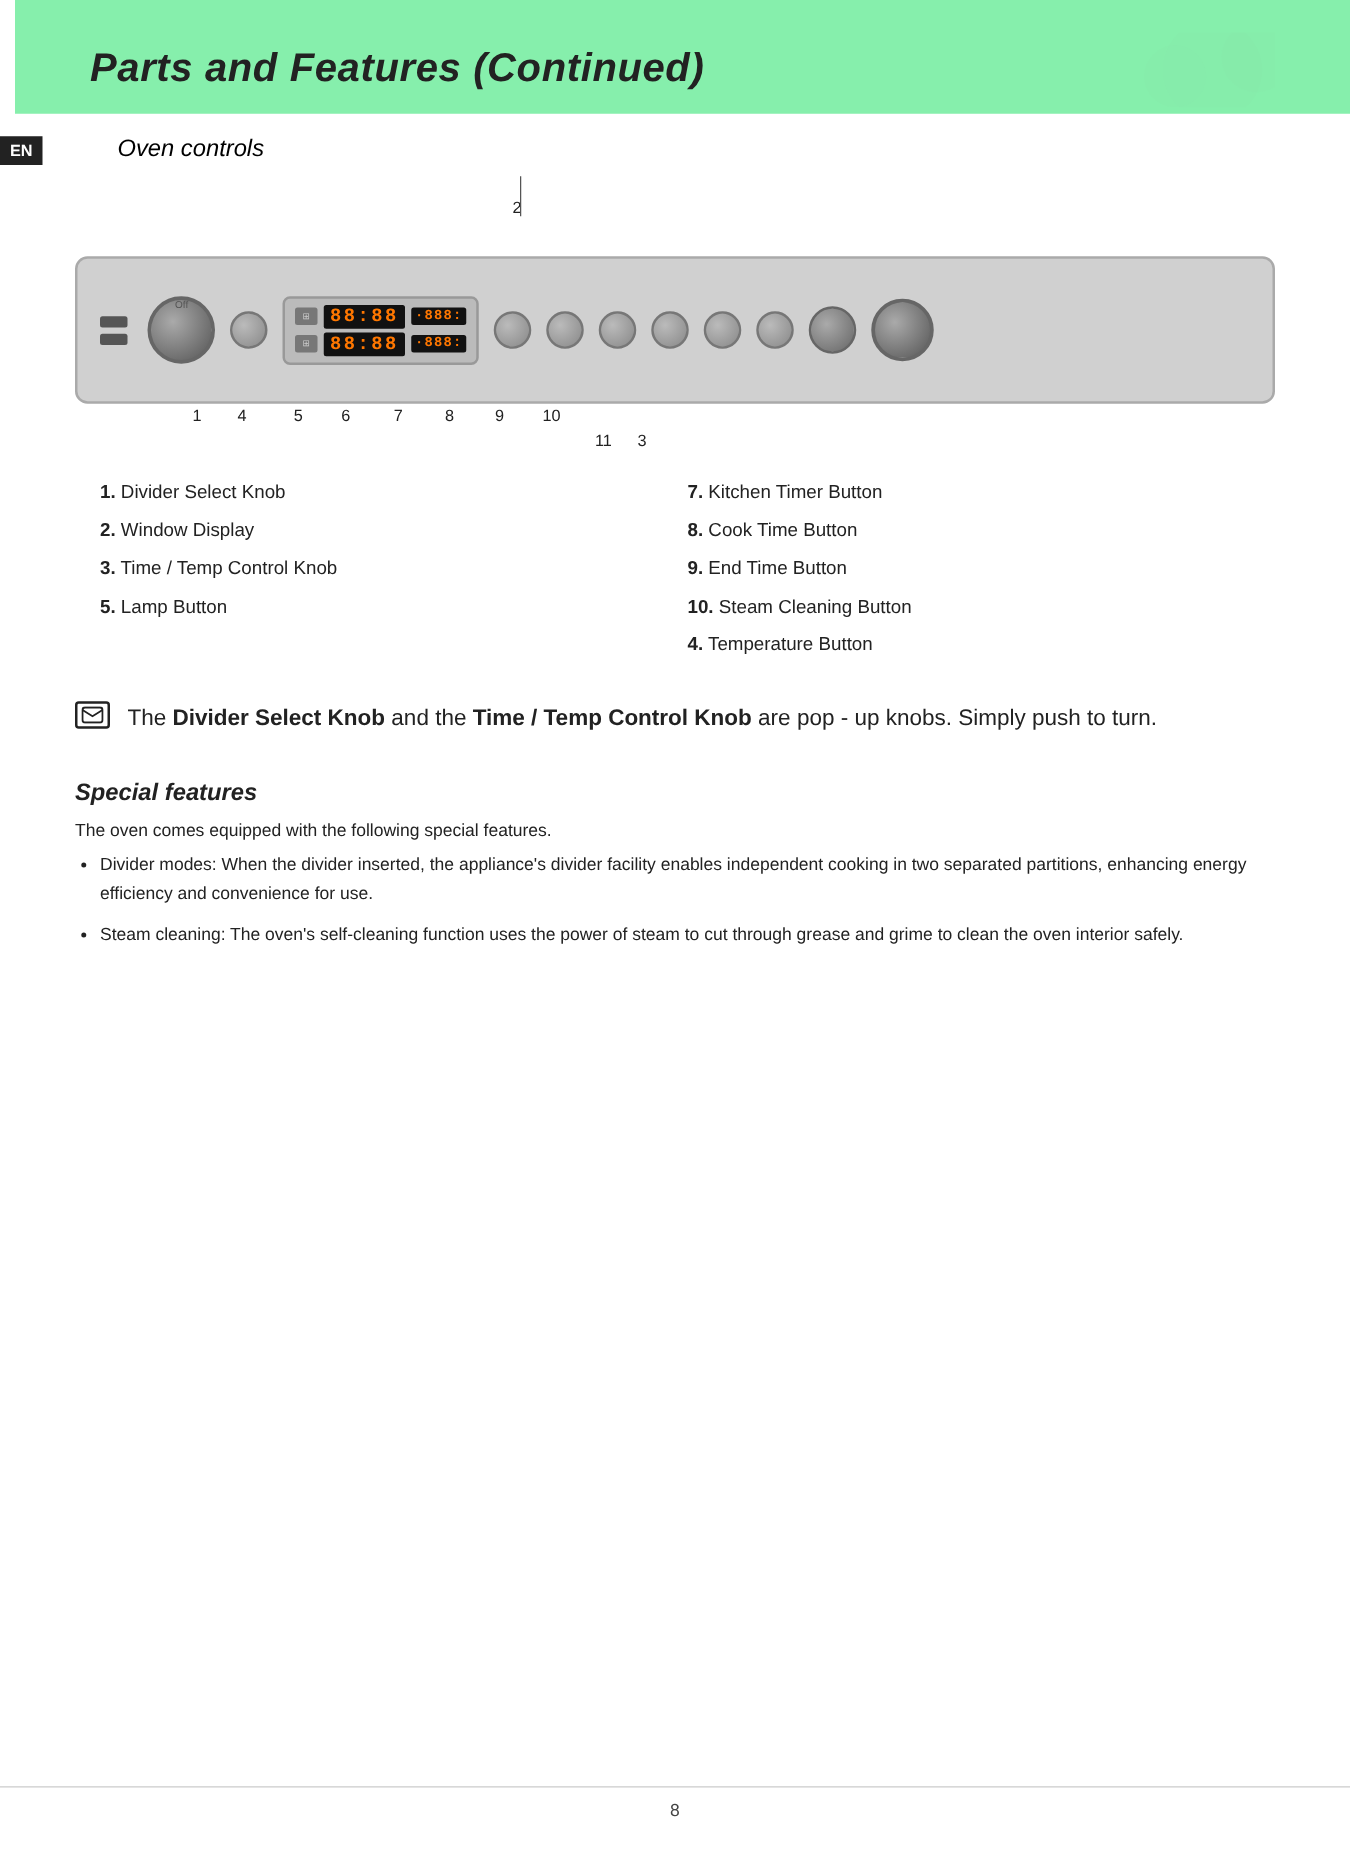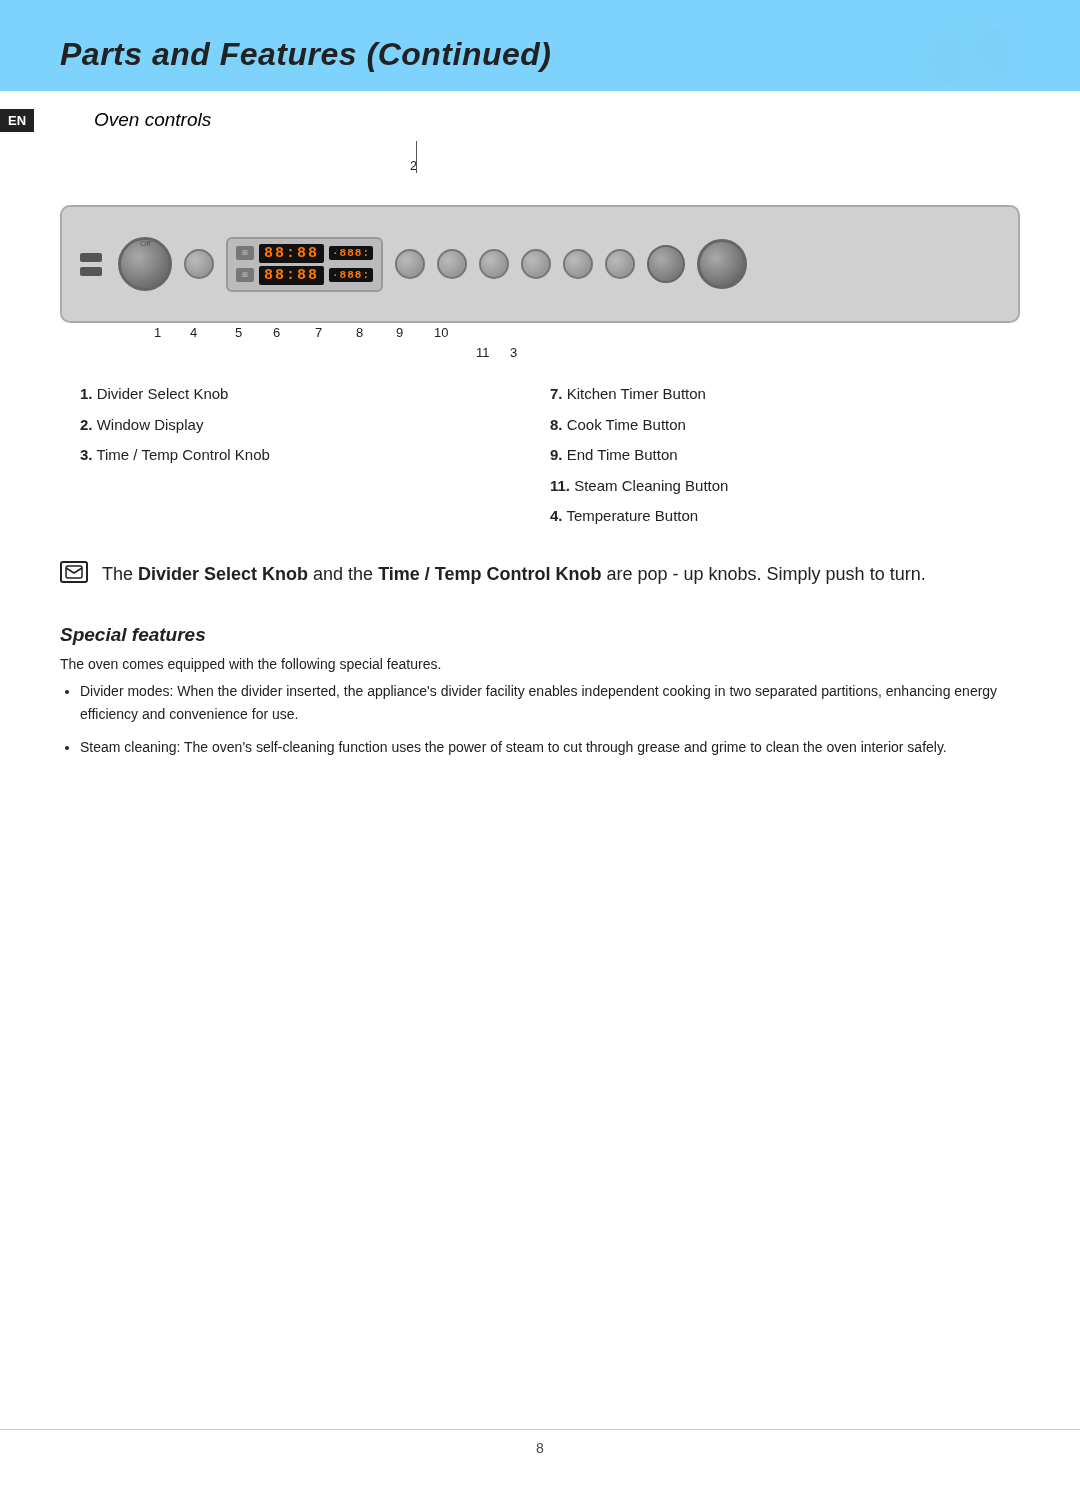--- a/index.html
+++ b/index.html
@@ -8,23 +8,24 @@
       min-height: 1486px;
       background: #fff;
       font-family: Arial, Helvetica, sans-serif;
       font-size: 15px;
       color: #222;
       position: relative;
     }
 
     
     .page-header {
-      background: #7dd3fc;
+      background: #86efac;
       padding: 36px 60px 18px 60px;
       border-bottom: none;
+      margin-left: 12px;
     }
     .page-title {
       font-size: 32px;
       font-style: italic;
       font-weight: bold;
       color: #222;
       letter-spacing: 0.5px;
     }
     .title-decoration {
       position: relative;
@@ -359,28 +360,29 @@
     <span style="position:absolute; left:450px; top:20px; font-size:13px;">3</span>
   </div>
 </div>
 
 <div class="parts-list-section">
   <div class="parts-col">
     <ul>
       <li><span class="item-num">1.</span> Divider Select Knob</li>
       <li><span class="item-num">2.</span> Window Display</li>
       <li><span class="item-num">3.</span> Time / Temp Control Knob</li>
+      <li><span class="item-num">5.</span> Lamp Button</li>
     </ul>
   </div>
   <div class="parts-col">
     <ul>
       <li><span class="item-num">7.</span> Kitchen Timer Button</li>
       <li><span class="item-num">8.</span> Cook Time Button</li>
       <li><span class="item-num">9.</span> End Time Button</li>
-      <li><span class="item-num">11.</span> Steam Cleaning Button</li>
+      <li><span class="item-num">10.</span> Steam Cleaning Button</li>
       <li><span class="item-num">4.</span> Temperature Button</li>
     </ul>
   </div>
 </div>
 
 <div class="note-box">
   <div class="note-icon">
     <svg viewBox="0 0 18 14">
       <rect x="1" y="1" width="16" height="12" rx="2" fill="none" stroke="#222" stroke-width="1.5"></rect>
       <polyline points="1,3 9,8 17,3" fill="none" stroke="#222" stroke-width="1.5"></polyline>

